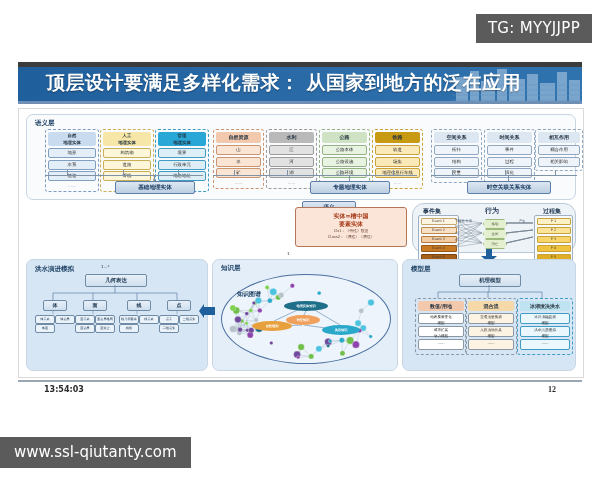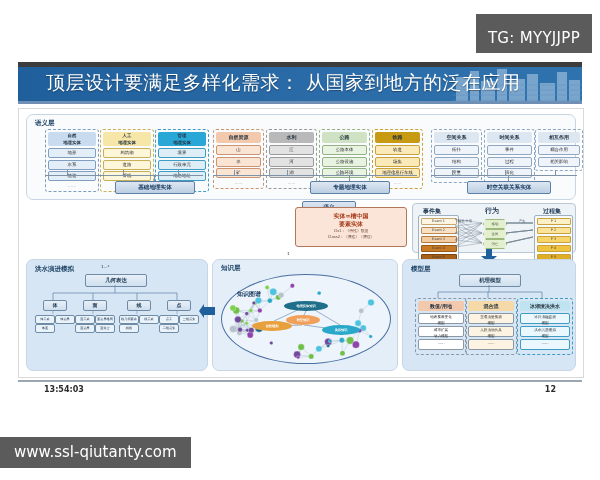--- a/index.html
+++ b/index.html
@@ -4,34 +4,34 @@
 <style>
   html,body{margin:0;padding:0;background:#ffffff;}
   body{width:600px;height:480px;overflow:hidden;
        font-family:"DejaVu Sans","Liberation Sans",sans-serif;}
 
   
   #slide{position:absolute;left:0;top:0;width:600px;height:432px;background:#ffffff;}
 
   
   #tg-badge{position:absolute;right:8px;top:14px;background:#5b5b5b;color:#ffffff;
-            font-size:15px;letter-spacing:.3px;padding:15px 12px 6px 12px;z-index:40;}
+            font-size:15px;letter-spacing:.3px;padding:5px 12px 6px 12px;z-index:40;}
 
   
   #url-badge{position:absolute;left:0;top:437px;background:#5b5b5b;color:#ffffff;
              font-size:15px;padding:6px 14px 7px 14px;z-index:40;}
 
   
   #title-wrap{position:absolute;left:18px;top:62px;width:564px;height:44px;}
   #title-top{position:absolute;left:0;top:0;width:100%;height:5px;background:#3c3c3c;}
   #title-band{position:absolute;left:0;top:5px;width:100%;height:34px;
               background:linear-gradient(90deg,#1f5f9c 0%,#2a6ba8 55%,#2f73ae 100%);
               overflow:hidden;}
   #title-text{position:absolute;left:28px;top:3px;color:#ffffff;font-size:19px;
-              font-weight:normal;letter-spacing:.5px;white-space:nowrap;
+              font-weight:bold;letter-spacing:.5px;white-space:nowrap;
               text-shadow:0 1px 1px rgba(0,0,0,.35);z-index:3;}
   #skyline{position:absolute;right:0;top:-4px;width:130px;height:46px;opacity:.55;z-index:1;}
   #title-bot{position:absolute;left:0;top:39px;width:100%;height:3px;background:#6f90b4;}
 
   
   #frame{position:absolute;left:18px;top:108px;width:564px;height:268px;
          background:#ffffff;border:1px solid #d9d9d9;overflow:hidden;}
 
   
   .panel{position:absolute;border:1px solid #c8d6e4;border-radius:7px;}
@@ -61,21 +61,21 @@
           background:#eef3f8;border:1px solid #6f8ba6;border-radius:2px;}
 
   #entbox{position:absolute;left:276px;top:98px;width:112px;height:40px;
           background:#fbe4d8;border:1px solid #b2765a;border-radius:3px;
           text-align:center;padding-top:4px;box-sizing:border-box;}
   .ent-t{font-size:6px;font-weight:bold;color:#a63b18;line-height:8px;}
   .ent-s{font-size:3.8px;color:#6b4a38;line-height:6px;}
 
   
   #behav{position:absolute;left:393px;top:94px;width:162px;height:48px;
-         background:#eef3f8;border:1px solid #b9c8d6;border-radius:4px;}
+         background:#eef3f8;border:1px solid #b9c8d6;border-radius:12px;}
   .bh-title{position:absolute;font-size:6px;font-weight:bold;color:#233b55;}
   .bh-col{position:absolute;border:1px solid #9fb0c2;border-radius:2px;
           background:#f7fafc;padding:1.5px;}
   .chip{height:5.5px;line-height:5.5px;font-size:3.4px;text-align:center;
         border-radius:1px;margin-bottom:1.5px;color:#3a3a3a;}
 
   
   #geo{left:7px;top:150px;width:180px;height:110px;background:#d6e6f4;}
   .gnode{position:absolute;text-align:center;font-size:4.6px;color:#17334e;
          background:#eaf2fa;border:1px solid #6f8ba6;border-radius:2px;}
@@ -93,21 +93,21 @@
   .mbox{position:absolute;border:1px dashed #8a97a5;border-radius:3px;padding:2px;}
   .mhd{height:10px;line-height:10px;text-align:center;font-size:5px;font-weight:bold;
        border-radius:2px;margin-bottom:2px;}
   .mit{height:11px;line-height:5.5px;text-align:center;font-size:3.6px;
        border-radius:2px;margin-bottom:2px;color:#2b2b2b;padding-top:1px;box-sizing:border-box;}
 
   
   #foot-rule{position:absolute;left:18px;top:380px;width:564px;height:0;
              border-top:2px solid #9aa6b2;}
   #foot-time{position:absolute;left:44px;top:385px;font-size:8px;color:#2b2b2b;font-weight:bold;}
-  #foot-page{position:absolute;right:44px;top:385px;font-size:8px;color:#2b2b2b;font-weight:bold;}
+  #foot-page{position:absolute;right:44px;top:385px;font-size:8px;color:#2b2b2b;font-weight:bold;font-family:Liberation Serif, serif;}
 </style>
 </head>
 <body>
 
 <div id="slide">
 
   <div id="tg-badge">TG: MYYJJPP</div>
 
   <div id="title-wrap">
     <div id="title-top"></div>

